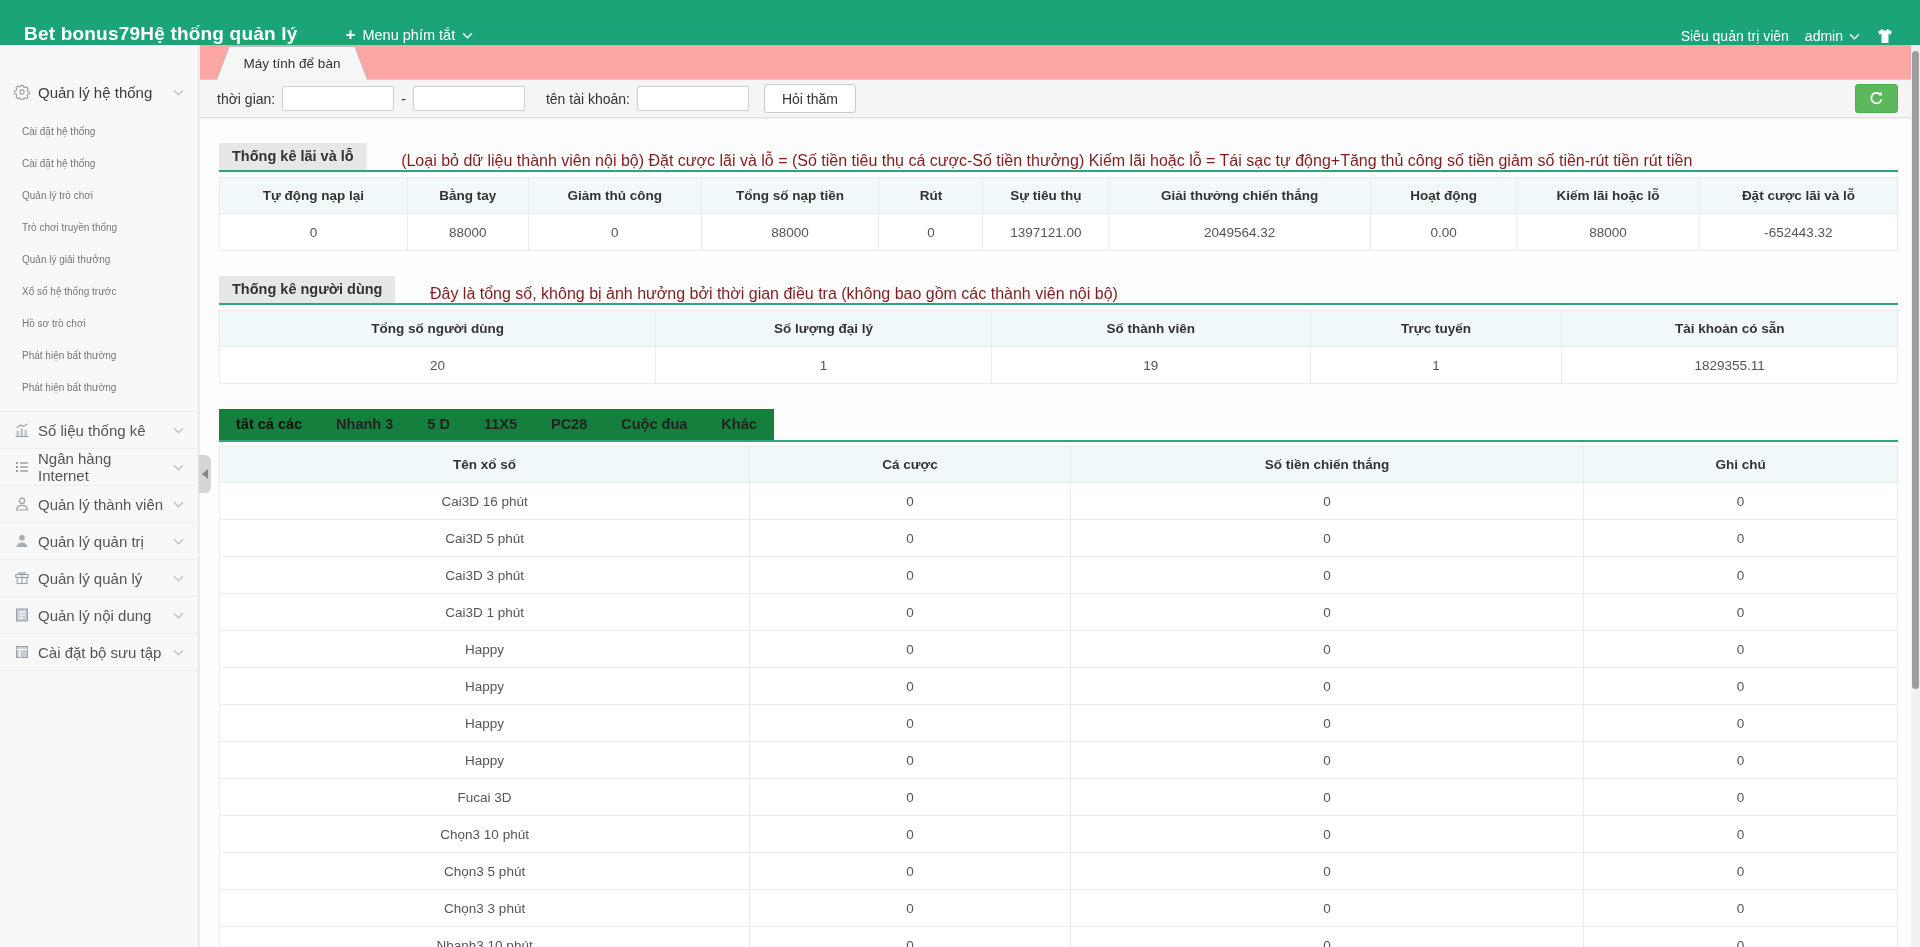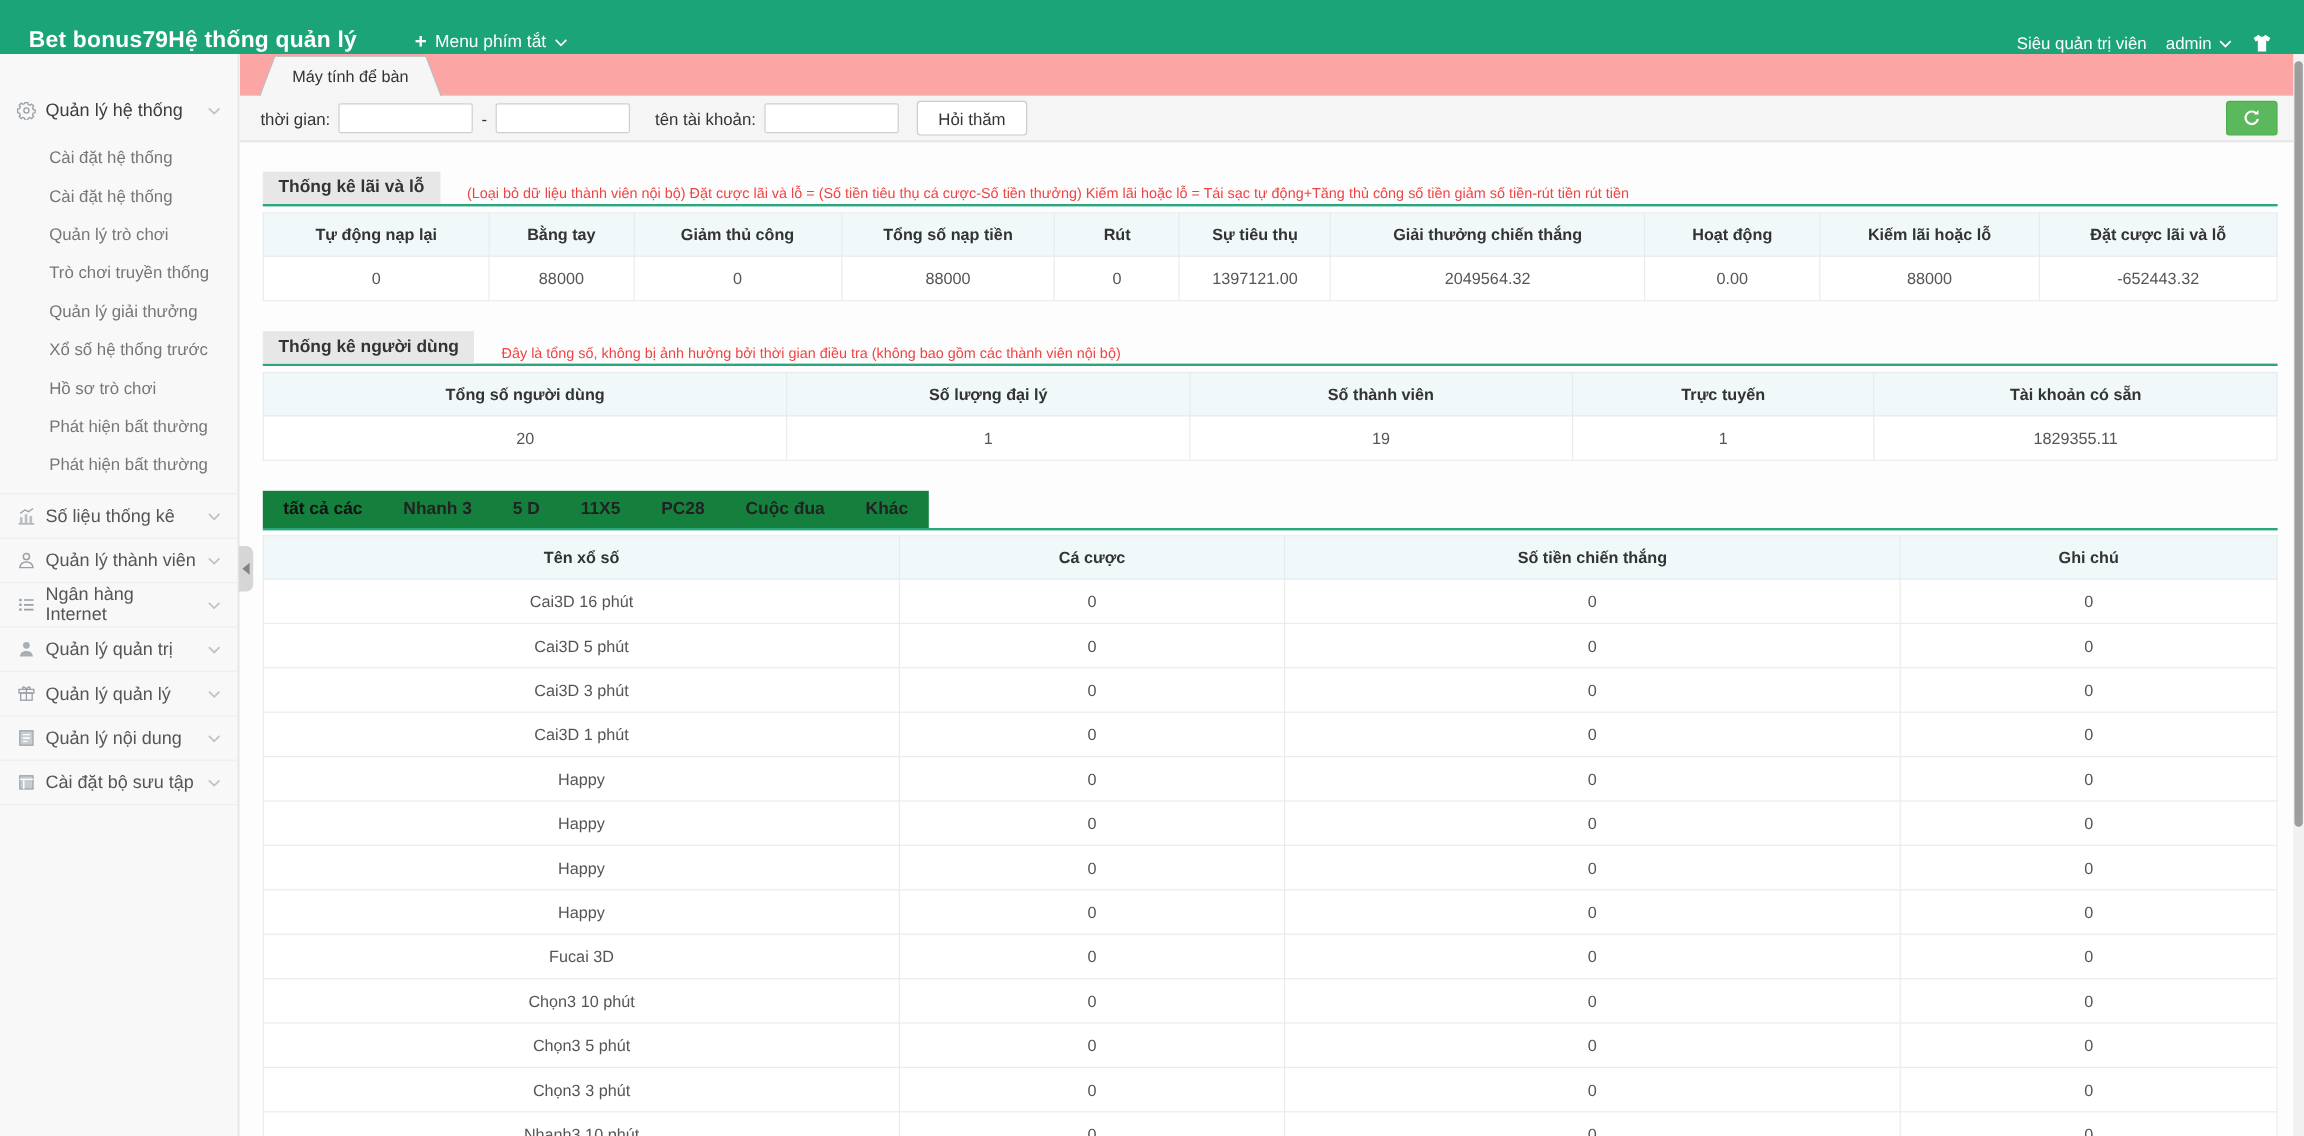--- a/index.html
+++ b/index.html
@@ -19,22 +19,22 @@
   .topbar-right { margin-left:auto; display:flex; align-items:center; gap:16px; margin-right:26px; font-size:14px; }
   .userbox { display:flex; align-items:center; gap:6px; cursor:pointer; }
   .chev-w { width:11px; height:7px; }
 
   
   .sidebar { position:absolute; top:45px; left:0; width:199px; bottom:0;
     background:#f8f8f8; border-right:1px solid #e3e3e3; padding-top:28px; }
   .side-group-header { height:38px; display:flex; align-items:center; padding:0 14px;
     font-size:15px; color:#3c3c3c; gap:8px; cursor:pointer; }
   .side-sub { padding:4px 0 8px; border-bottom:1px solid #ececec; }
-  .side-sub-item { height:32px; display:flex; align-items:center; padding-left:41px;
-    font-size:14px; color:#767676; cursor:pointer; }
+  .side-sub-item { height:32px; display:flex; align-items:center; padding-left:22px;
+    font-size:10px; color:#767676; cursor:pointer; }
   .side-item { height:37px; display:flex; align-items:center; padding:0 14px; gap:8px;
     font-size:15px; color:#555; border-bottom:1px solid #eeeeee; cursor:pointer; }
   .icn { width:16px; height:16px; flex:0 0 16px; }
   .chev-g { width:11px; height:7px; margin-left:auto; }
 
   .collapse-handle { position:absolute; left:199px; top:455px; width:12px; height:38px;
     background:#d6d6d6; border-radius:0 6px 6px 0; display:flex; align-items:center;
     justify-content:center; cursor:pointer; z-index:15; }
   .collapse-handle .tri { width:0; height:0; border-top:5px solid transparent;
     border-bottom:5px solid transparent; border-right:6px solid #848484; }
@@ -59,21 +59,21 @@
     font-family:inherit; }
   .btn-refresh { position:absolute; right:22px; top:4px; width:43px; height:29px;
     background:#5cb85c; border:1px solid #4cae4c; border-radius:3px; display:flex;
     align-items:center; justify-content:center; cursor:pointer; }
 
   .main { position:absolute; top:74px; left:0; right:0; bottom:0; background:#fdfdfd;
     padding:24px 22px 0 19px; overflow:hidden; }
 
   .sec-title { display:inline-block; background:#e7e7e7; padding:5px 13px 6px;
     font-weight:bold; font-size:14.5px; color:#333; vertical-align:bottom; }
-  .sec-note { font-size:12px; color:#ef4444; margin-left:18px; }
+  .sec-note { font-size:16px; color:#7f1d1d; margin-left:30px; }
   .green-rule { height:2px; background:#2aa77d; }
 
   table { width:100%; border-collapse:collapse; table-layout:fixed; background:#fff; margin-top:5px; }
   th { background:#f0f8fa; font-weight:bold; font-size:13.5px; color:#333;
     height:36px; border:1px solid #e5ecee; text-align:center; padding:0 4px; }
   td { font-size:13.5px; color:#555; height:37px; text-align:center;
     border:1px solid #ececec; padding:0 4px; }
   .section { margin-bottom:25px; }
 
   .game-tabs { display:inline-flex; background:#15803d; }
@@ -141,36 +141,36 @@
       <rect x="10.6" y="8" width="2.2" height="6" fill="#b9bfc6"></rect>
       <path d="M2.8 5.8l4-2.8 3 1.4 3.7-2.6" stroke="#98a0a8" stroke-width="1.1" fill="none"></path>
     </svg>
     <span>Số liệu thống kê</span>
     <svg class="chev-g" viewBox="0 0 10 6">
         <path d="M1 1l4 4 4-4" fill="none" stroke="#bcc2c8" stroke-width="1.3"></path>
       </svg>
   </div>
   <div class="side-item">
     <svg class="icn" viewBox="0 0 16 16">
-      <circle cx="8" cy="4.8" r="2.6" fill="none" stroke="#98a0a8" stroke-width="1.2"></circle>
-      <path d="M2.5 14c.5-3.2 2.6-4.6 5.5-4.6s5 1.4 5.5 4.6z" fill="none" stroke="#98a0a8" stroke-width="1.2"></path>
-    </svg>
-    <span>Quản lý thành viên</span>
-    <svg class="chev-g" viewBox="0 0 10 6">
-        <path d="M1 1l4 4 4-4" fill="none" stroke="#bcc2c8" stroke-width="1.3"></path>
-      </svg>
-  </div>
-  <div class="side-item">
-    <svg class="icn" viewBox="0 0 16 16">
       <rect x="2" y="3" width="2" height="2" fill="#98a0a8"></rect>
         <rect x="2" y="7" width="2" height="2" fill="#98a0a8"></rect>
         <rect x="2" y="11" width="2" height="2" fill="#98a0a8"></rect>
       <path d="M6 4h8M6 8h8M6 12h8" stroke="#98a0a8" stroke-width="1.4"></path>
     </svg>
     <span>Ngân hàng Internet</span>
+    <svg class="chev-g" viewBox="0 0 10 6">
+        <path d="M1 1l4 4 4-4" fill="none" stroke="#bcc2c8" stroke-width="1.3"></path>
+      </svg>
+  </div>
+  <div class="side-item">
+    <svg class="icn" viewBox="0 0 16 16">
+      <circle cx="8" cy="4.8" r="2.6" fill="none" stroke="#98a0a8" stroke-width="1.2"></circle>
+      <path d="M2.5 14c.5-3.2 2.6-4.6 5.5-4.6s5 1.4 5.5 4.6z" fill="none" stroke="#98a0a8" stroke-width="1.2"></path>
+    </svg>
+    <span>Quản lý thành viên</span>
     <svg class="chev-g" viewBox="0 0 10 6">
         <path d="M1 1l4 4 4-4" fill="none" stroke="#bcc2c8" stroke-width="1.3"></path>
       </svg>
   </div>
   <div class="side-item">
     <svg class="icn" viewBox="0 0 16 16">
       <circle cx="8" cy="4.8" r="2.8" fill="#a8aeb5"></circle>
       <path d="M2.5 14c.5-3.2 2.6-4.6 5.5-4.6s5 1.4 5.5 4.6z" fill="#a8aeb5"></path>
     </svg>
     <span>Quản lý quản trị</span>

